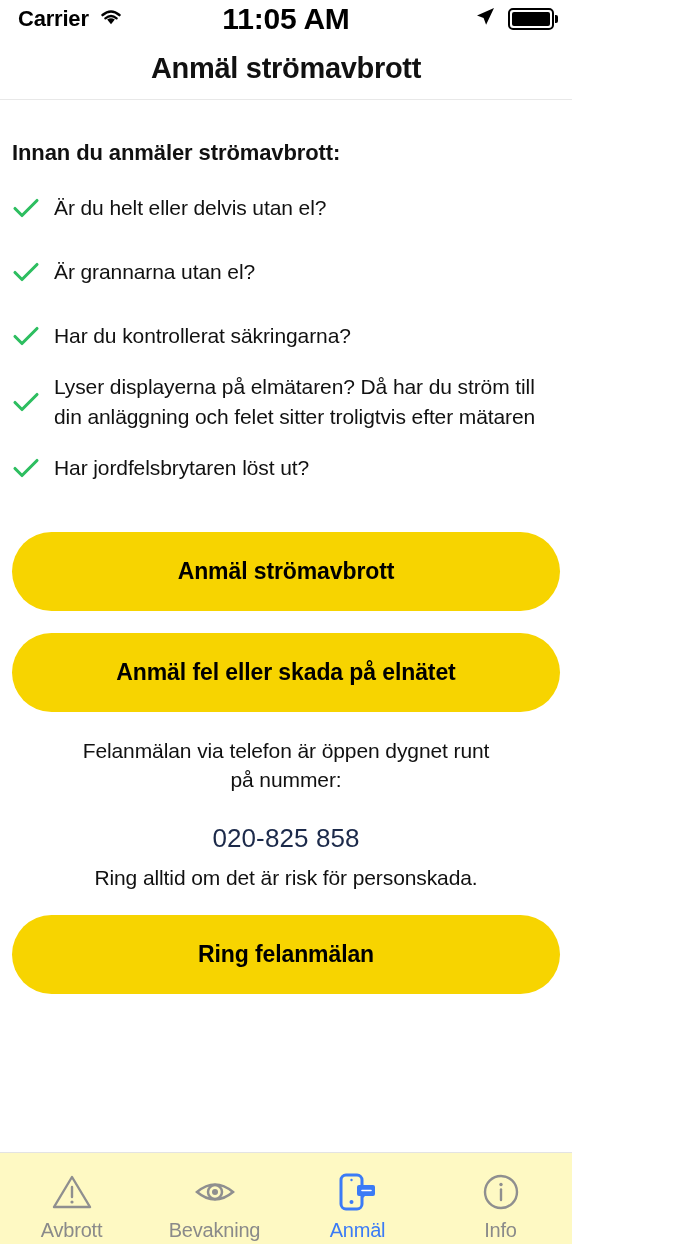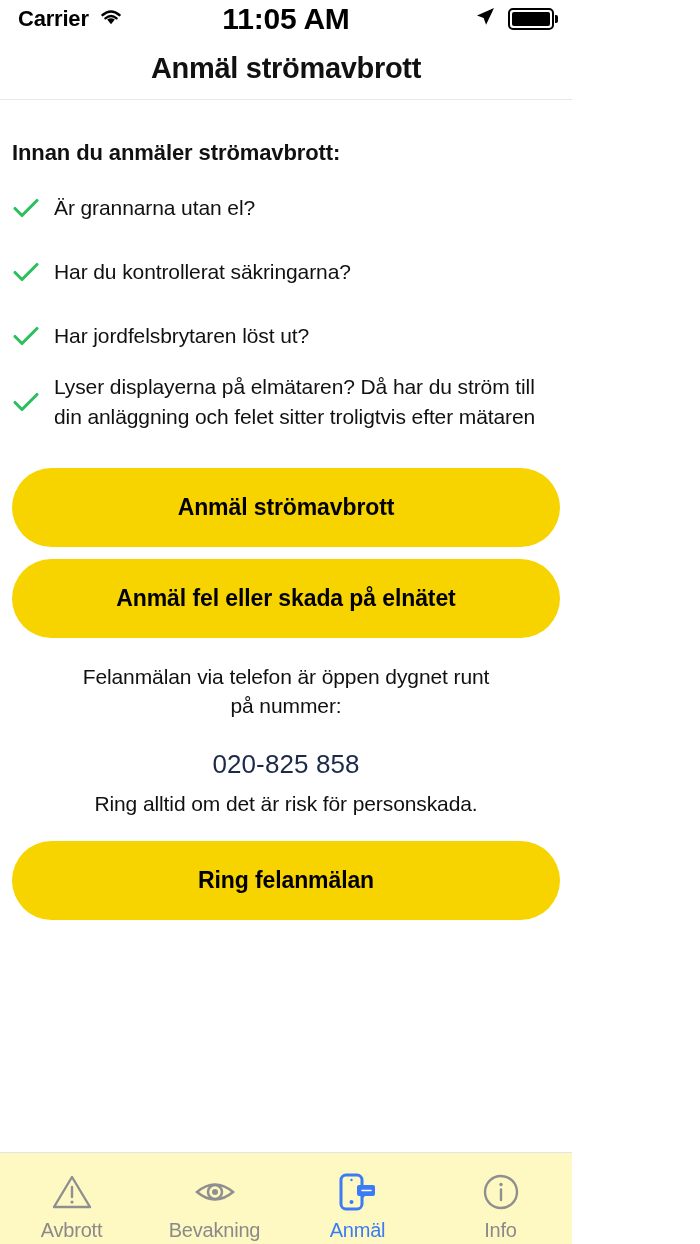--- a/index.html
+++ b/index.html
@@ -146,21 +146,21 @@
     border: none;
     border-radius: 40px;
     font-family: "Liberation Sans", sans-serif;
     font-size: 23px;
     font-weight: 700;
     color: #000;
     letter-spacing: -0.1px;
     cursor: pointer;
   }
   .btn-gap-1 { margin-top: 32px; }
-  .btn-gap-2 { margin-top: 12px; }
+  .btn-gap-2 { margin-top: 22px; }
   .btn-gap-3 { margin-top: 22px; }
 
   
   .phone-info {
     text-align: center;
     margin-top: 25px;
   }
   .phone-line {
     font-size: 21px;
     color: #111;
@@ -239,55 +239,63 @@
   <div class="navbar">
     <div class="nav-title">Anmäl strömavbrott</div>
   </div>
 
   <div class="content">
 
     <div class="section-heading">Innan du anmäler strömavbrott:</div>
 
     <div class="check-list">
 
-
       <div class="check-item">
         <span class="check-icon">
           <svg width="28" height="24" viewBox="0 0 28 24">
             <path d="M3 12.5 L10 19.5 L25 4.5" stroke="#2DBE60" stroke-width="3.1" fill="none" stroke-linecap="round" stroke-linejoin="round"></path>
           </svg>
         </span>
+        <span class="check-text">Är du helt eller delvis utan el?</span>
+      </div>
+
+      <div class="check-item">
+        <span class="check-icon">
+          <svg width="28" height="24" viewBox="0 0 28 24">
+            <path d="M3 12.5 L10 19.5 L25 4.5" stroke="#2DBE60" stroke-width="3.1" fill="none" stroke-linecap="round" stroke-linejoin="round"></path>
+          </svg>
+        </span>
         <span class="check-text">Är grannarna utan el?</span>
       </div>
 
       <div class="check-item">
         <span class="check-icon">
           <svg width="28" height="24" viewBox="0 0 28 24">
             <path d="M3 12.5 L10 19.5 L25 4.5" stroke="#2DBE60" stroke-width="3.1" fill="none" stroke-linecap="round" stroke-linejoin="round"></path>
           </svg>
         </span>
         <span class="check-text">Har du kontrollerat säkringarna?</span>
       </div>
 
+      <div class="check-item multiline">
+        <span class="check-icon">
+          <svg width="28" height="24" viewBox="0 0 28 24">
+            <path d="M3 12.5 L10 19.5 L25 4.5" stroke="#2DBE60" stroke-width="3.1" fill="none" stroke-linecap="round" stroke-linejoin="round"></path>
+          </svg>
+        </span>
+        <span class="check-text">Lyser displayerna på elmätaren? Då har du ström till din anläggning och felet sitter troligtvis efter mätaren</span>
+      </div>
+
       <div class="check-item">
         <span class="check-icon">
           <svg width="28" height="24" viewBox="0 0 28 24">
             <path d="M3 12.5 L10 19.5 L25 4.5" stroke="#2DBE60" stroke-width="3.1" fill="none" stroke-linecap="round" stroke-linejoin="round"></path>
           </svg>
         </span>
         <span class="check-text">Har jordfelsbrytaren löst ut?</span>
-      </div>
-
-      <div class="check-item multiline">
-        <span class="check-icon">
-          <svg width="28" height="24" viewBox="0 0 28 24">
-            <path d="M3 12.5 L10 19.5 L25 4.5" stroke="#2DBE60" stroke-width="3.1" fill="none" stroke-linecap="round" stroke-linejoin="round"></path>
-          </svg>
-        </span>
-        <span class="check-text">Lyser displayerna på elmätaren? Då har du ström till din anläggning och felet sitter troligtvis efter mätaren</span>
       </div>
 
     </div>
 
     <button class="btn-yellow btn-gap-1">Anmäl strömavbrott</button>
     <button class="btn-yellow btn-gap-2">Anmäl fel eller skada på elnätet</button>
 
     <div class="phone-info">
       <div class="phone-line">Felanmälan via telefon är öppen dygnet runt</div>
       <div class="phone-line">på nummer:</div>

